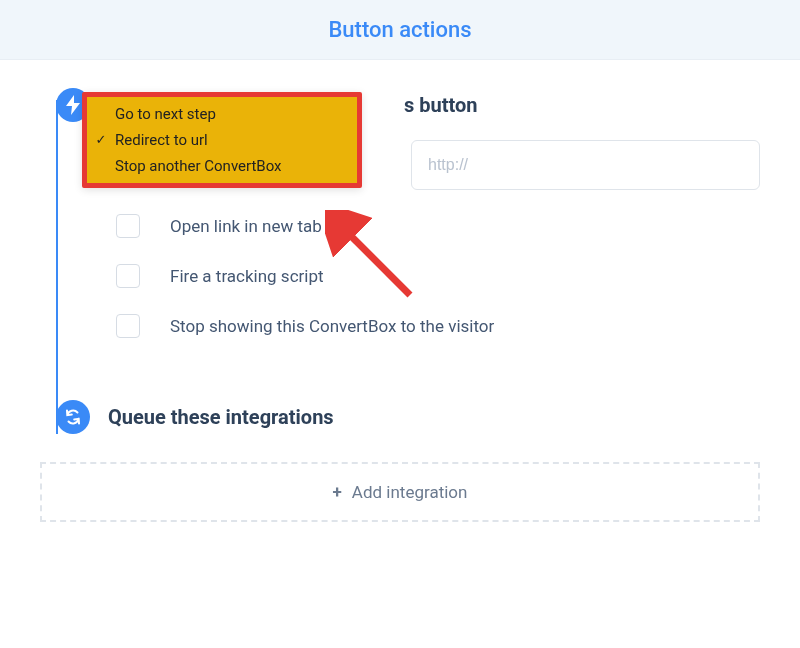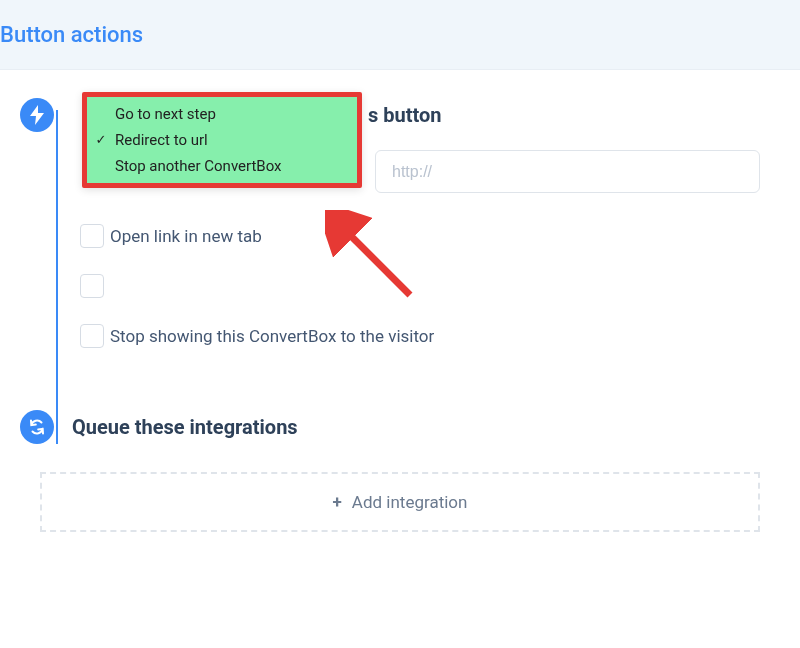--- a/index.html
+++ b/index.html
@@ -9,33 +9,34 @@
     }
     body {
       font-family: -apple-system, BlinkMacSystemFont, "Segoe UI", Roboto, Helvetica, Arial, sans-serif;
       background: #ffffff;
       width: 800px;
       height: 648px;
       overflow: hidden;
     }
     .header-bar {
       background: #f0f6fb;
-      height: 70px;
-      display: flex;
-      align-items: center;
+      height: 60px;
+      display: flex;
+      align-items: center;
+      justify-content: center;
       border-bottom: 1px solid #e8eef4;
     }
     .header-title {
       color: #3a8af7;
       font-size: 22px;
       font-weight: 500;
     }
     .content {
       position: relative;
-      padding: 28px 40px 0 20px;
+      padding: 28px 40px 0 56px;
     }
     .timeline {
       position: absolute;
       left: 56px;
       top: 40px;
       bottom: 0;
       width: 2px;
       background: #3a8af7;
       z-index: 0;
     }
@@ -74,34 +75,34 @@
       gap: 20px;
       margin-bottom: 24px;
       align-items: stretch;
     }
     .select-placeholder {
       width: 275px;
       height: 50px;
     }
     .url-input {
       flex: 1;
-      height: 43px;
+      height: 50px;
       border: 1px solid #dfe4ea;
       border-radius: 6px;
       padding: 0 16px;
       font-size: 16px;
       color: #445772;
     }
     .url-input::placeholder {
       color: #b9c2cf;
     }
     .checkbox-row {
       display: flex;
       align-items: center;
-      gap: 6px;
+      gap: 30px;
       margin-bottom: 26px;
     }
     .checkbox {
       width: 24px;
       height: 24px;
       border: 1px solid #d6dce4;
       border-radius: 4px;
       background: #fff;
       cursor: pointer;
     }
@@ -125,21 +126,21 @@
     .plus {
       font-size: 17px;
       font-weight: 700;
     }
     
     .dropdown-box {
       position: absolute;
       top: 92px;
       left: 82px;
       width: 280px;
-      background: #86efac;
+      background: #eab308;
       border: 5px solid #e63934;
       border-radius: 2px;
       box-shadow: 0 2px 8px rgba(0,0,0,0.12);
       z-index: 20;
       padding: 4px 0;
     }
     .dropdown-item {
       display: flex;
       align-items: center;
       padding: 2px 10px 2px 6px;
@@ -197,20 +198,21 @@
         <input class="url-input" type="text" placeholder="http://" style="">
       </div>
 
       <div class="checkbox-row">
         <div class="checkbox"></div>
         <div class="checkbox-label">Open link in new tab</div>
       </div>
 
       <div class="checkbox-row">
         <div class="checkbox"></div>
+        <div class="checkbox-label">Fire a tracking script</div>
       </div>
 
       <div class="checkbox-row">
         <div class="checkbox"></div>
         <div class="checkbox-label">Stop showing this ConvertBox to the visitor</div>
       </div>
     </div>
   </div>
 
   <div class="section section2">

